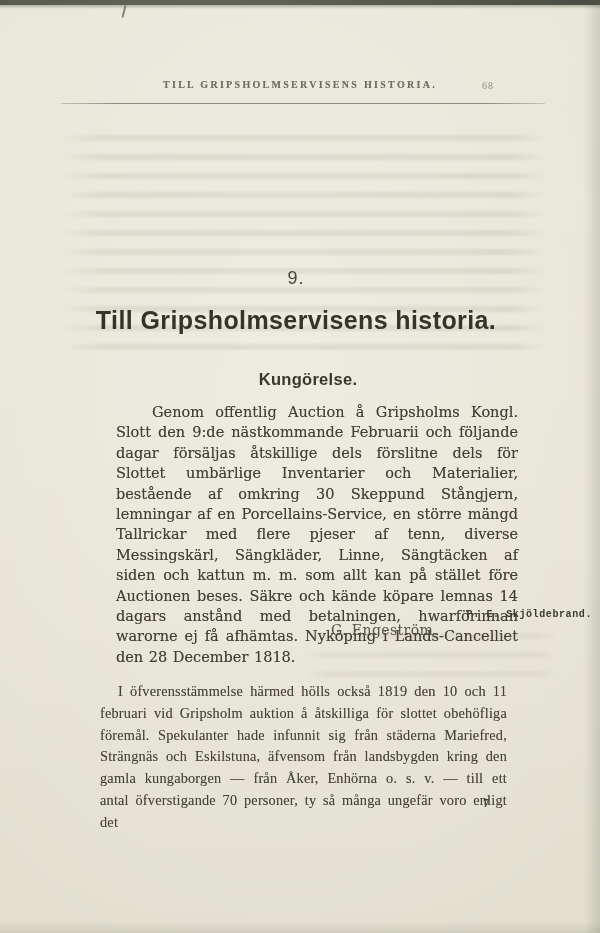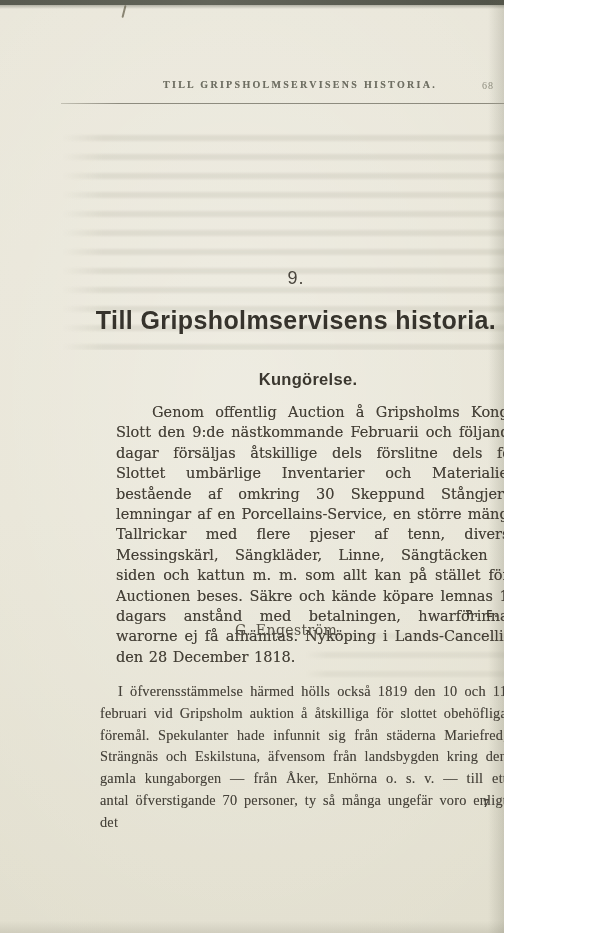--- a/index.html
+++ b/index.html
@@ -5,21 +5,21 @@
   html, body {
     margin: 0;
     padding: 0;
     width: 600px;
     height: 933px;
     overflow: hidden;
     font-family: "Liberation Serif", serif;
   }
   .page {
     position: relative;
-    width: 504px;
+    width: 600px;
     height: 933px;
     background:
       radial-gradient(ellipse 620px 900px at 47% 42%, rgba(255,255,255,.28), rgba(255,255,255,0) 70%),
       linear-gradient(180deg, #e9e6d9 0%, #e7e4d5 55%, #e2dfcf 100%);
     overflow: hidden;
   }
   
   .scan-strip {
     position: absolute; top: 0; left: 0; width: 600px; height: 5px;
     background: linear-gradient(90deg, #3f4238 0%, #4a4d42 35%, #3c3f35 70%, #2f3229 100%);

